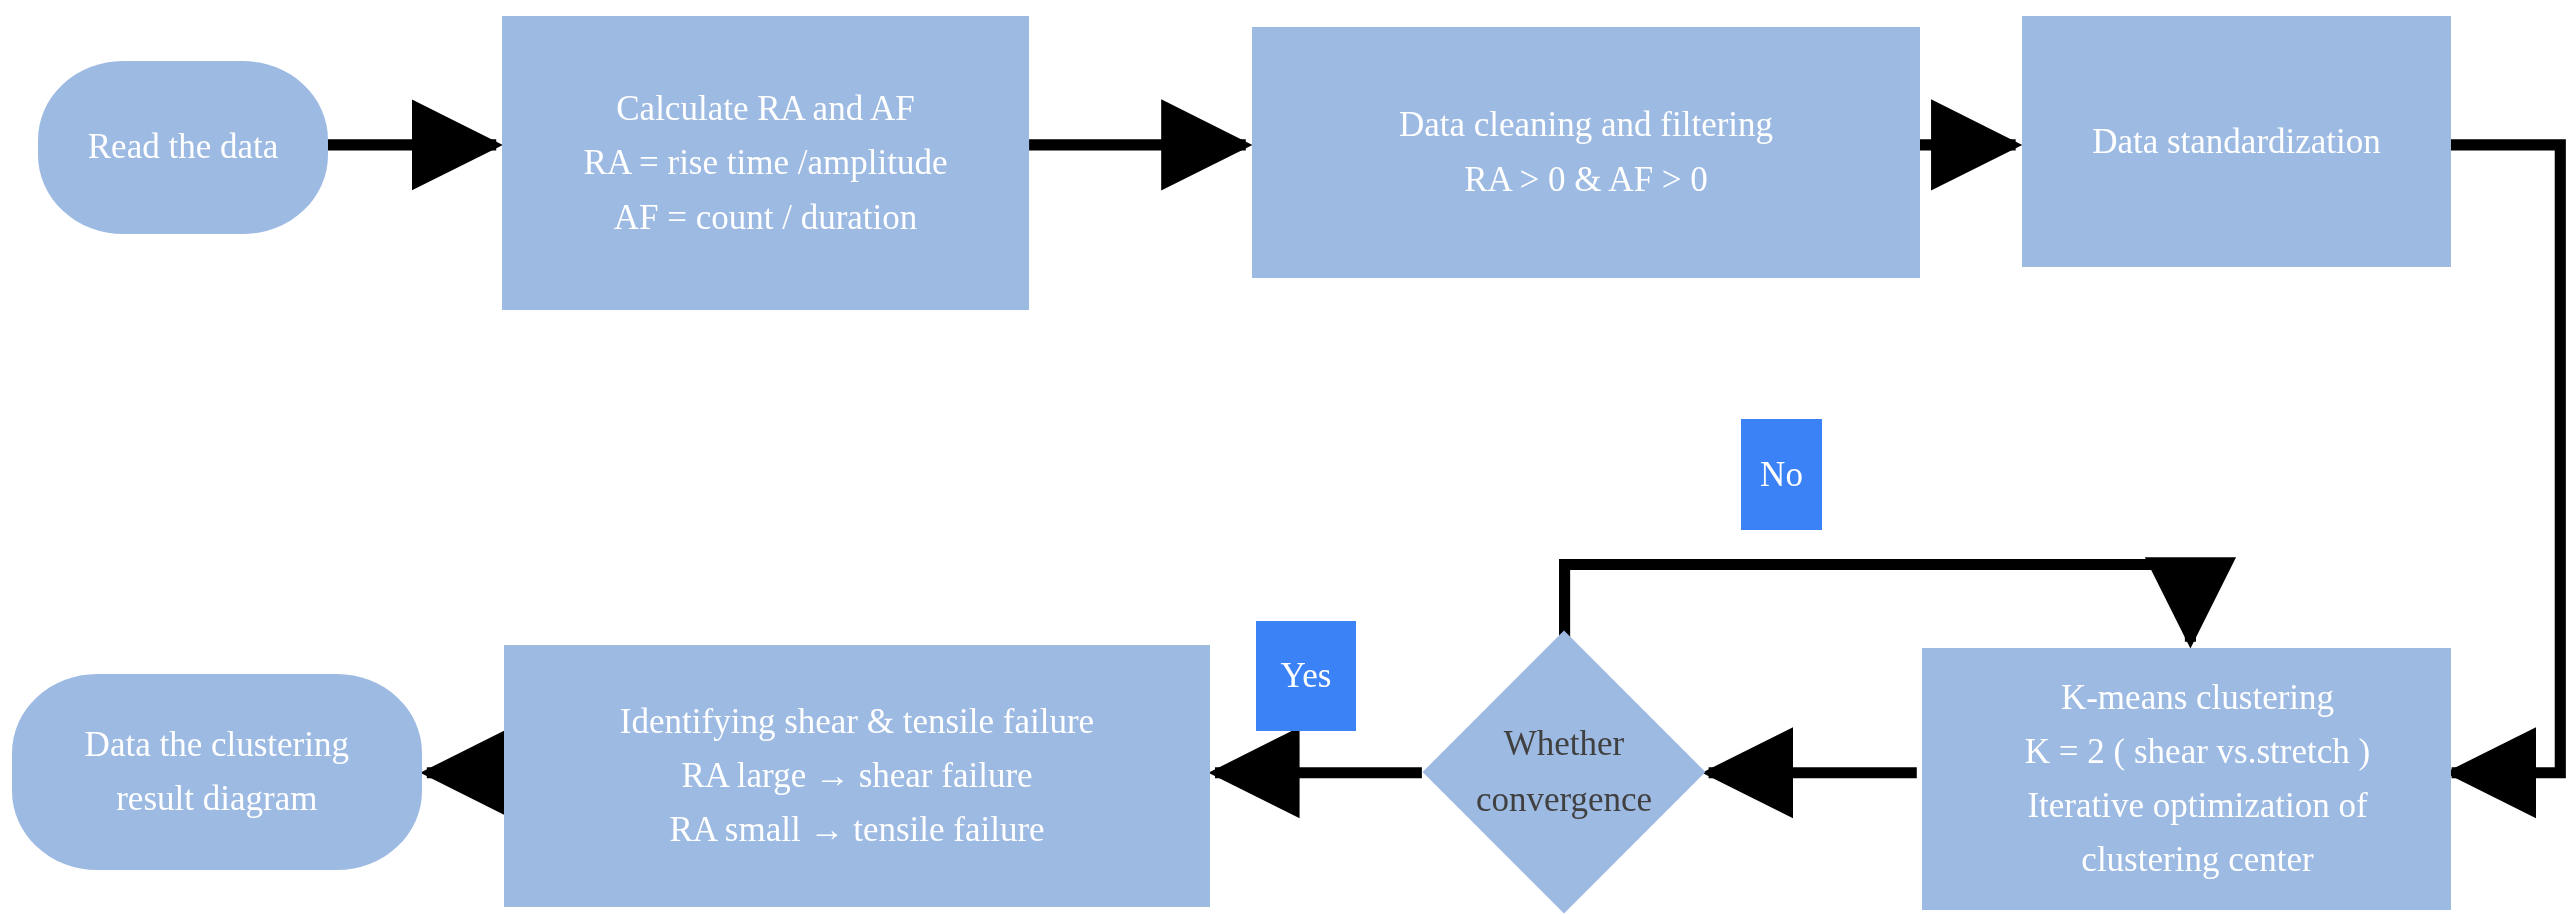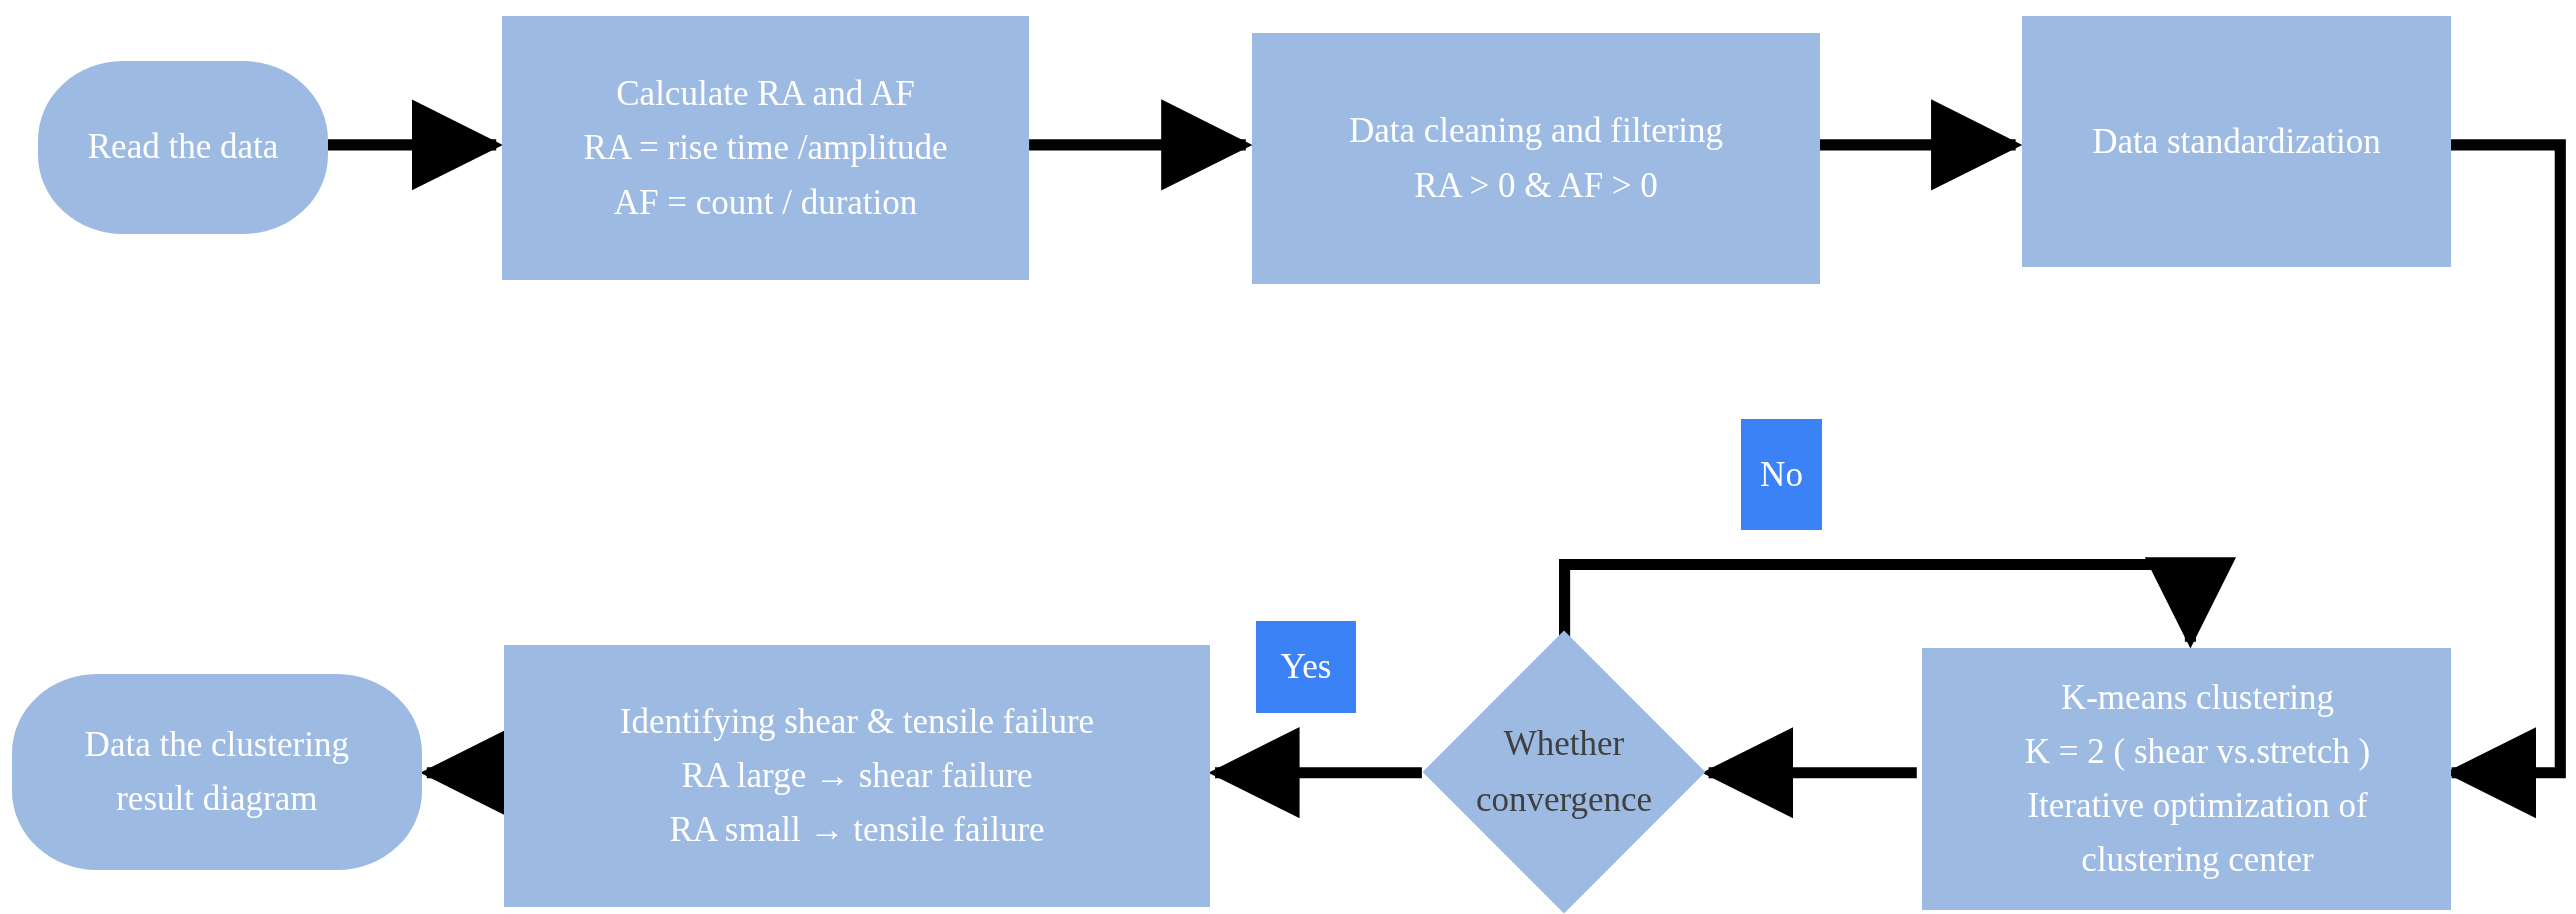--- a/index.html
+++ b/index.html
@@ -104,40 +104,40 @@
 
     <line x1="2172" y1="1180" x2="1856" y2="1180" stroke="#000000" stroke-width="17" marker-end="url(#arrowR)"></line>
 
     <line x1="766" y1="1180" x2="652" y2="1180" stroke="#000000" stroke-width="17" marker-end="url(#arrowR)"></line>
   </svg>
 
   <div class="node terminator f54" style="left:38px; top:61px; width:290px; height:173px;">
     <span class="line">Read the data</span>
   </div>
 
-  <div class="node rect f54" style="left:502px; top:16.4px; width:527px; height:264px;">
+  <div class="node rect f54" style="left:502px; top:16.4px; width:527px; height:294px;">
     <span class="line">Calculate RA and AF</span>
     <span class="line">RA = rise time /amplitude</span>
     <span class="line">AF = count / duration</span>
   </div>
 
-  <div class="node rect f54" style="left:1252px; top:33px; width:568px; height:251px;text-align:right;">
+  <div class="node rect f54" style="left:1252px; top:27px; width:668px; height:251px;text-align:right;">
     <span class="line">Data cleaning and filtering</span>
     <span class="line">RA &gt; 0 &amp; AF &gt; 0</span>
   </div>
 
   <div class="node rect f54" style="left:2022px; top:16.4px; width:429px; height:251px;font-family:Liberation Serif, serif;">
     <span class="line">Data standardization</span>
   </div>
 
   <div class="label-chip f54" style="left:1741px; top:419px; width:81px; height:111px;">
     <span>No</span>
   </div>
 
-  <div class="label-chip f54" style="left:1256px; top:621px; width:100px; height:92px;">
+  <div class="label-chip f54" style="left:1256px; top:621px; width:100px; height:110px;">
     <span>Yes</span>
   </div>
 
   <div class="node rect f54" style="left:1922px; top:648px; width:529px; height:262px;padding-left:22px;">
     <span class="line">K-means clustering</span>
     <span class="line">K = 2 ( shear vs.stretch )</span>
     <span class="line">Iterative optimization of</span>
     <span class="line">clustering center</span>
   </div>
 

